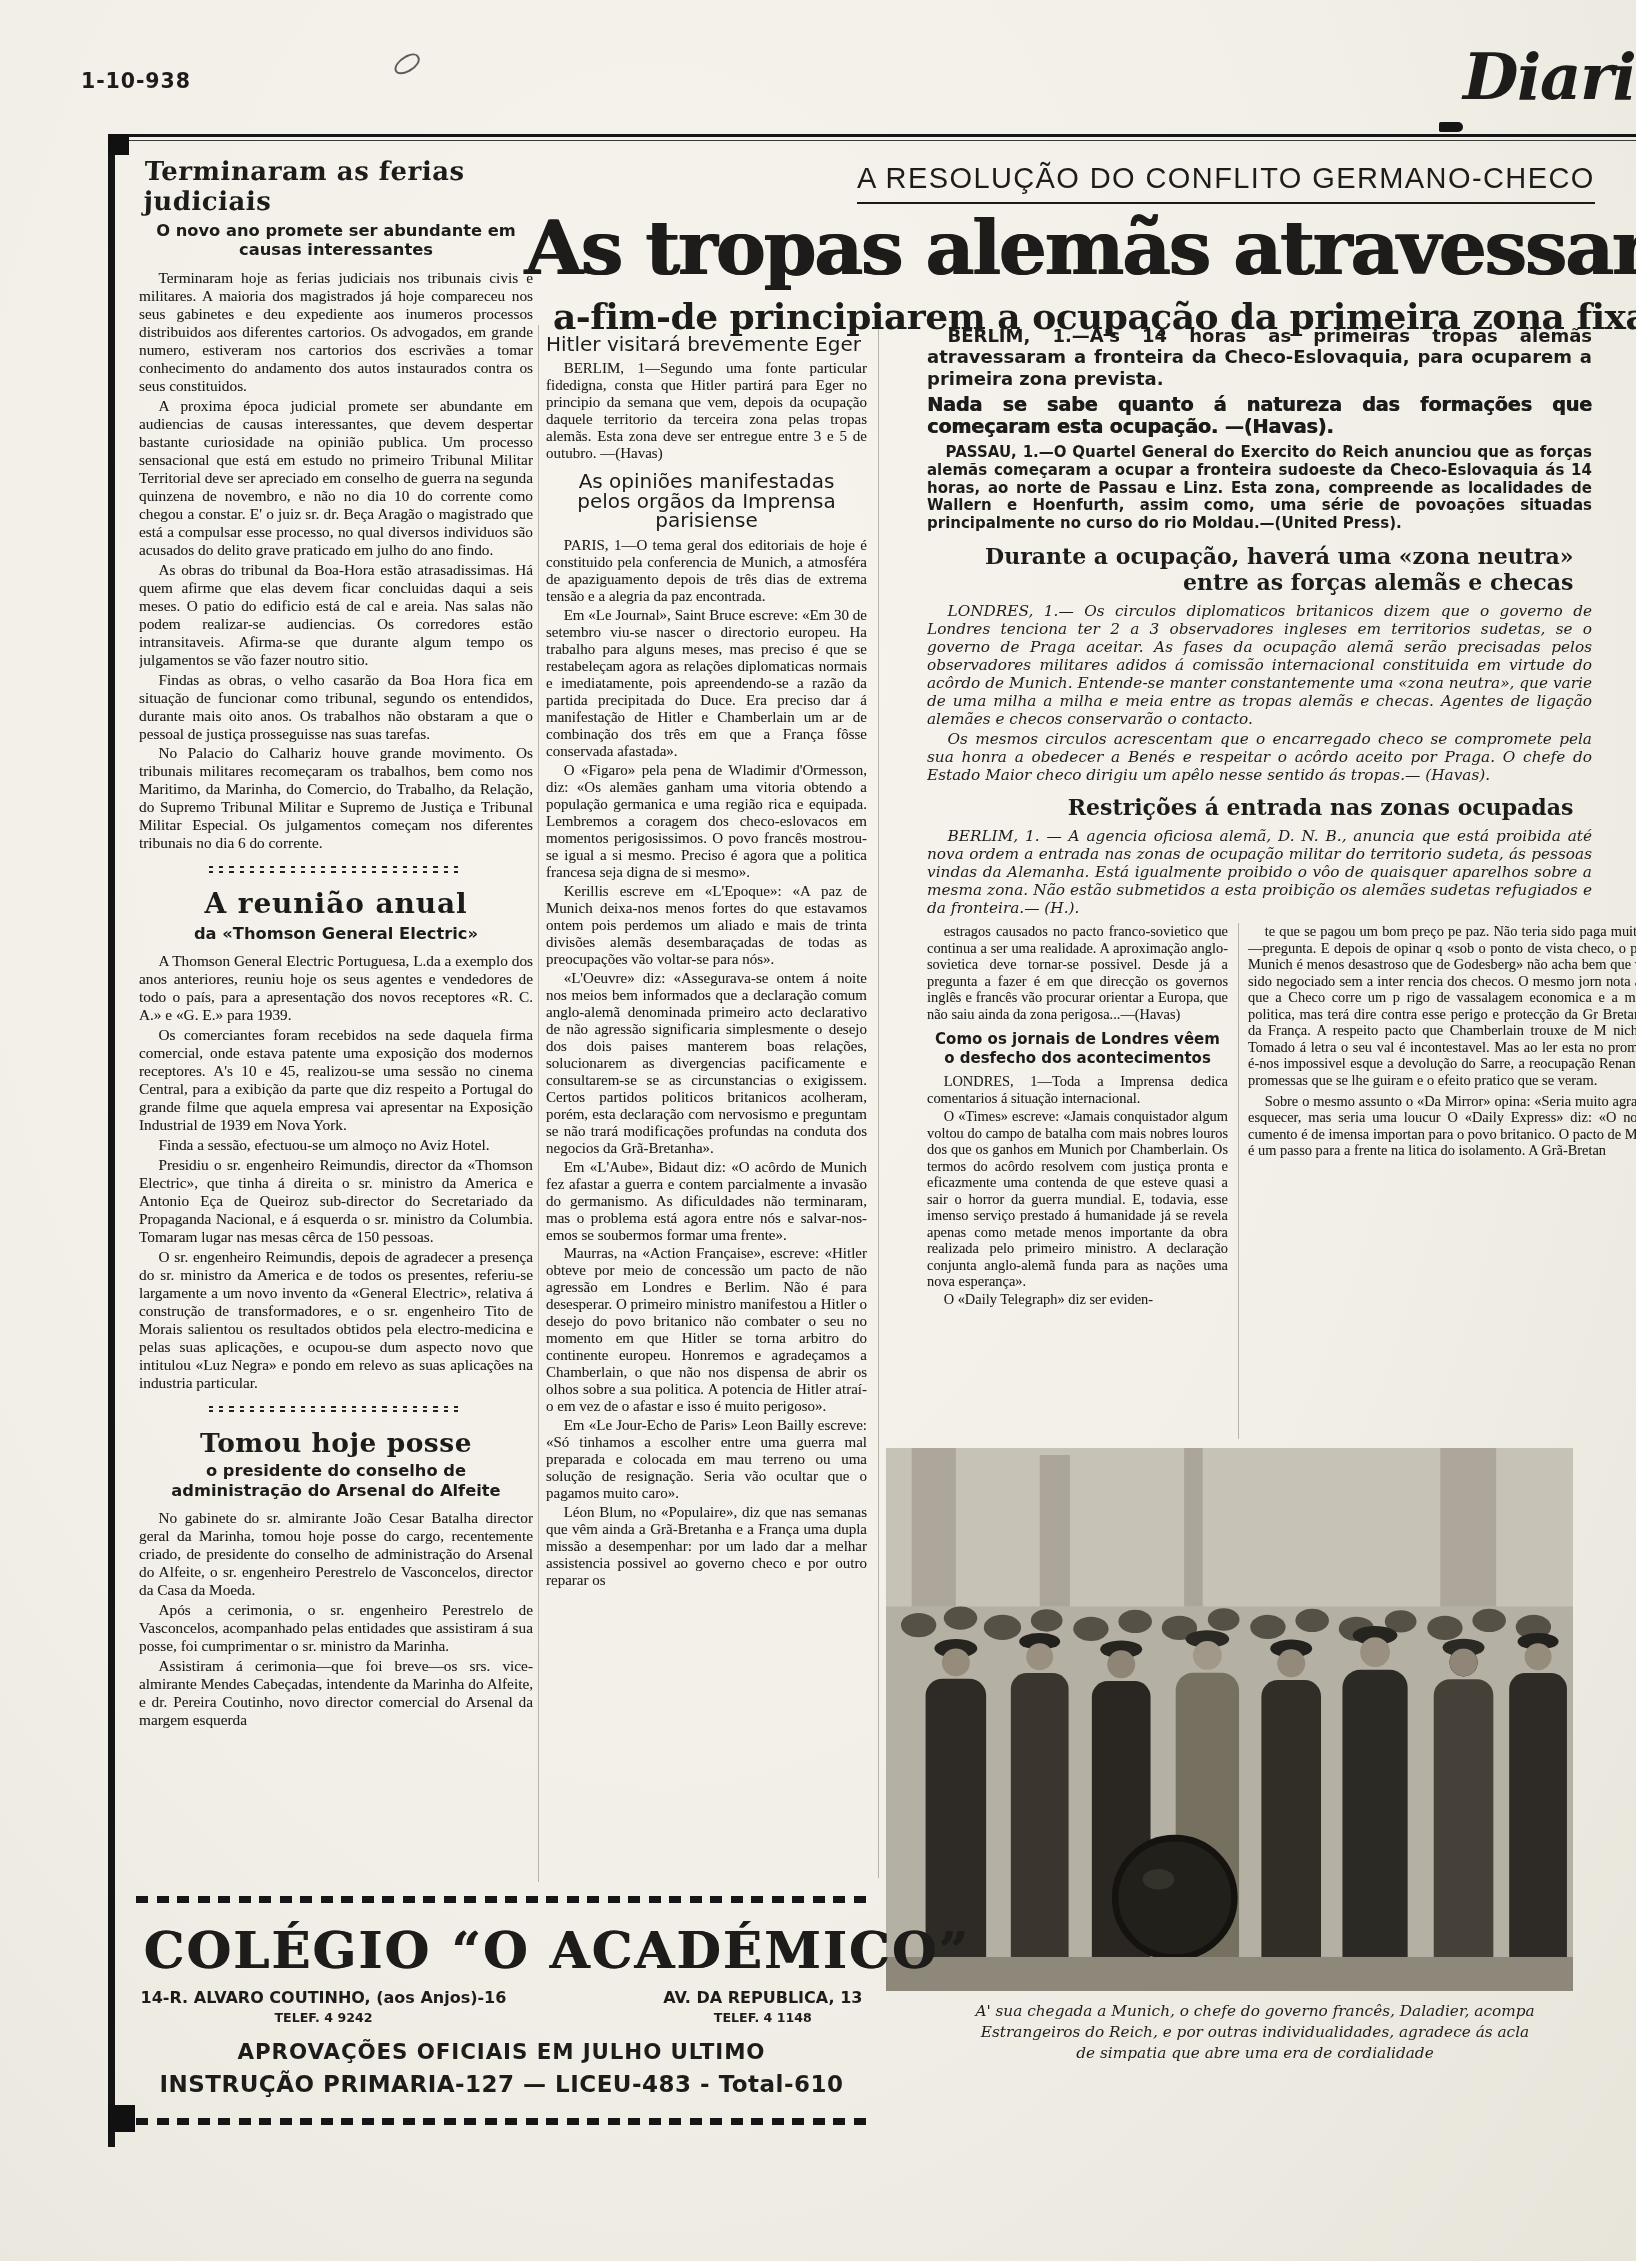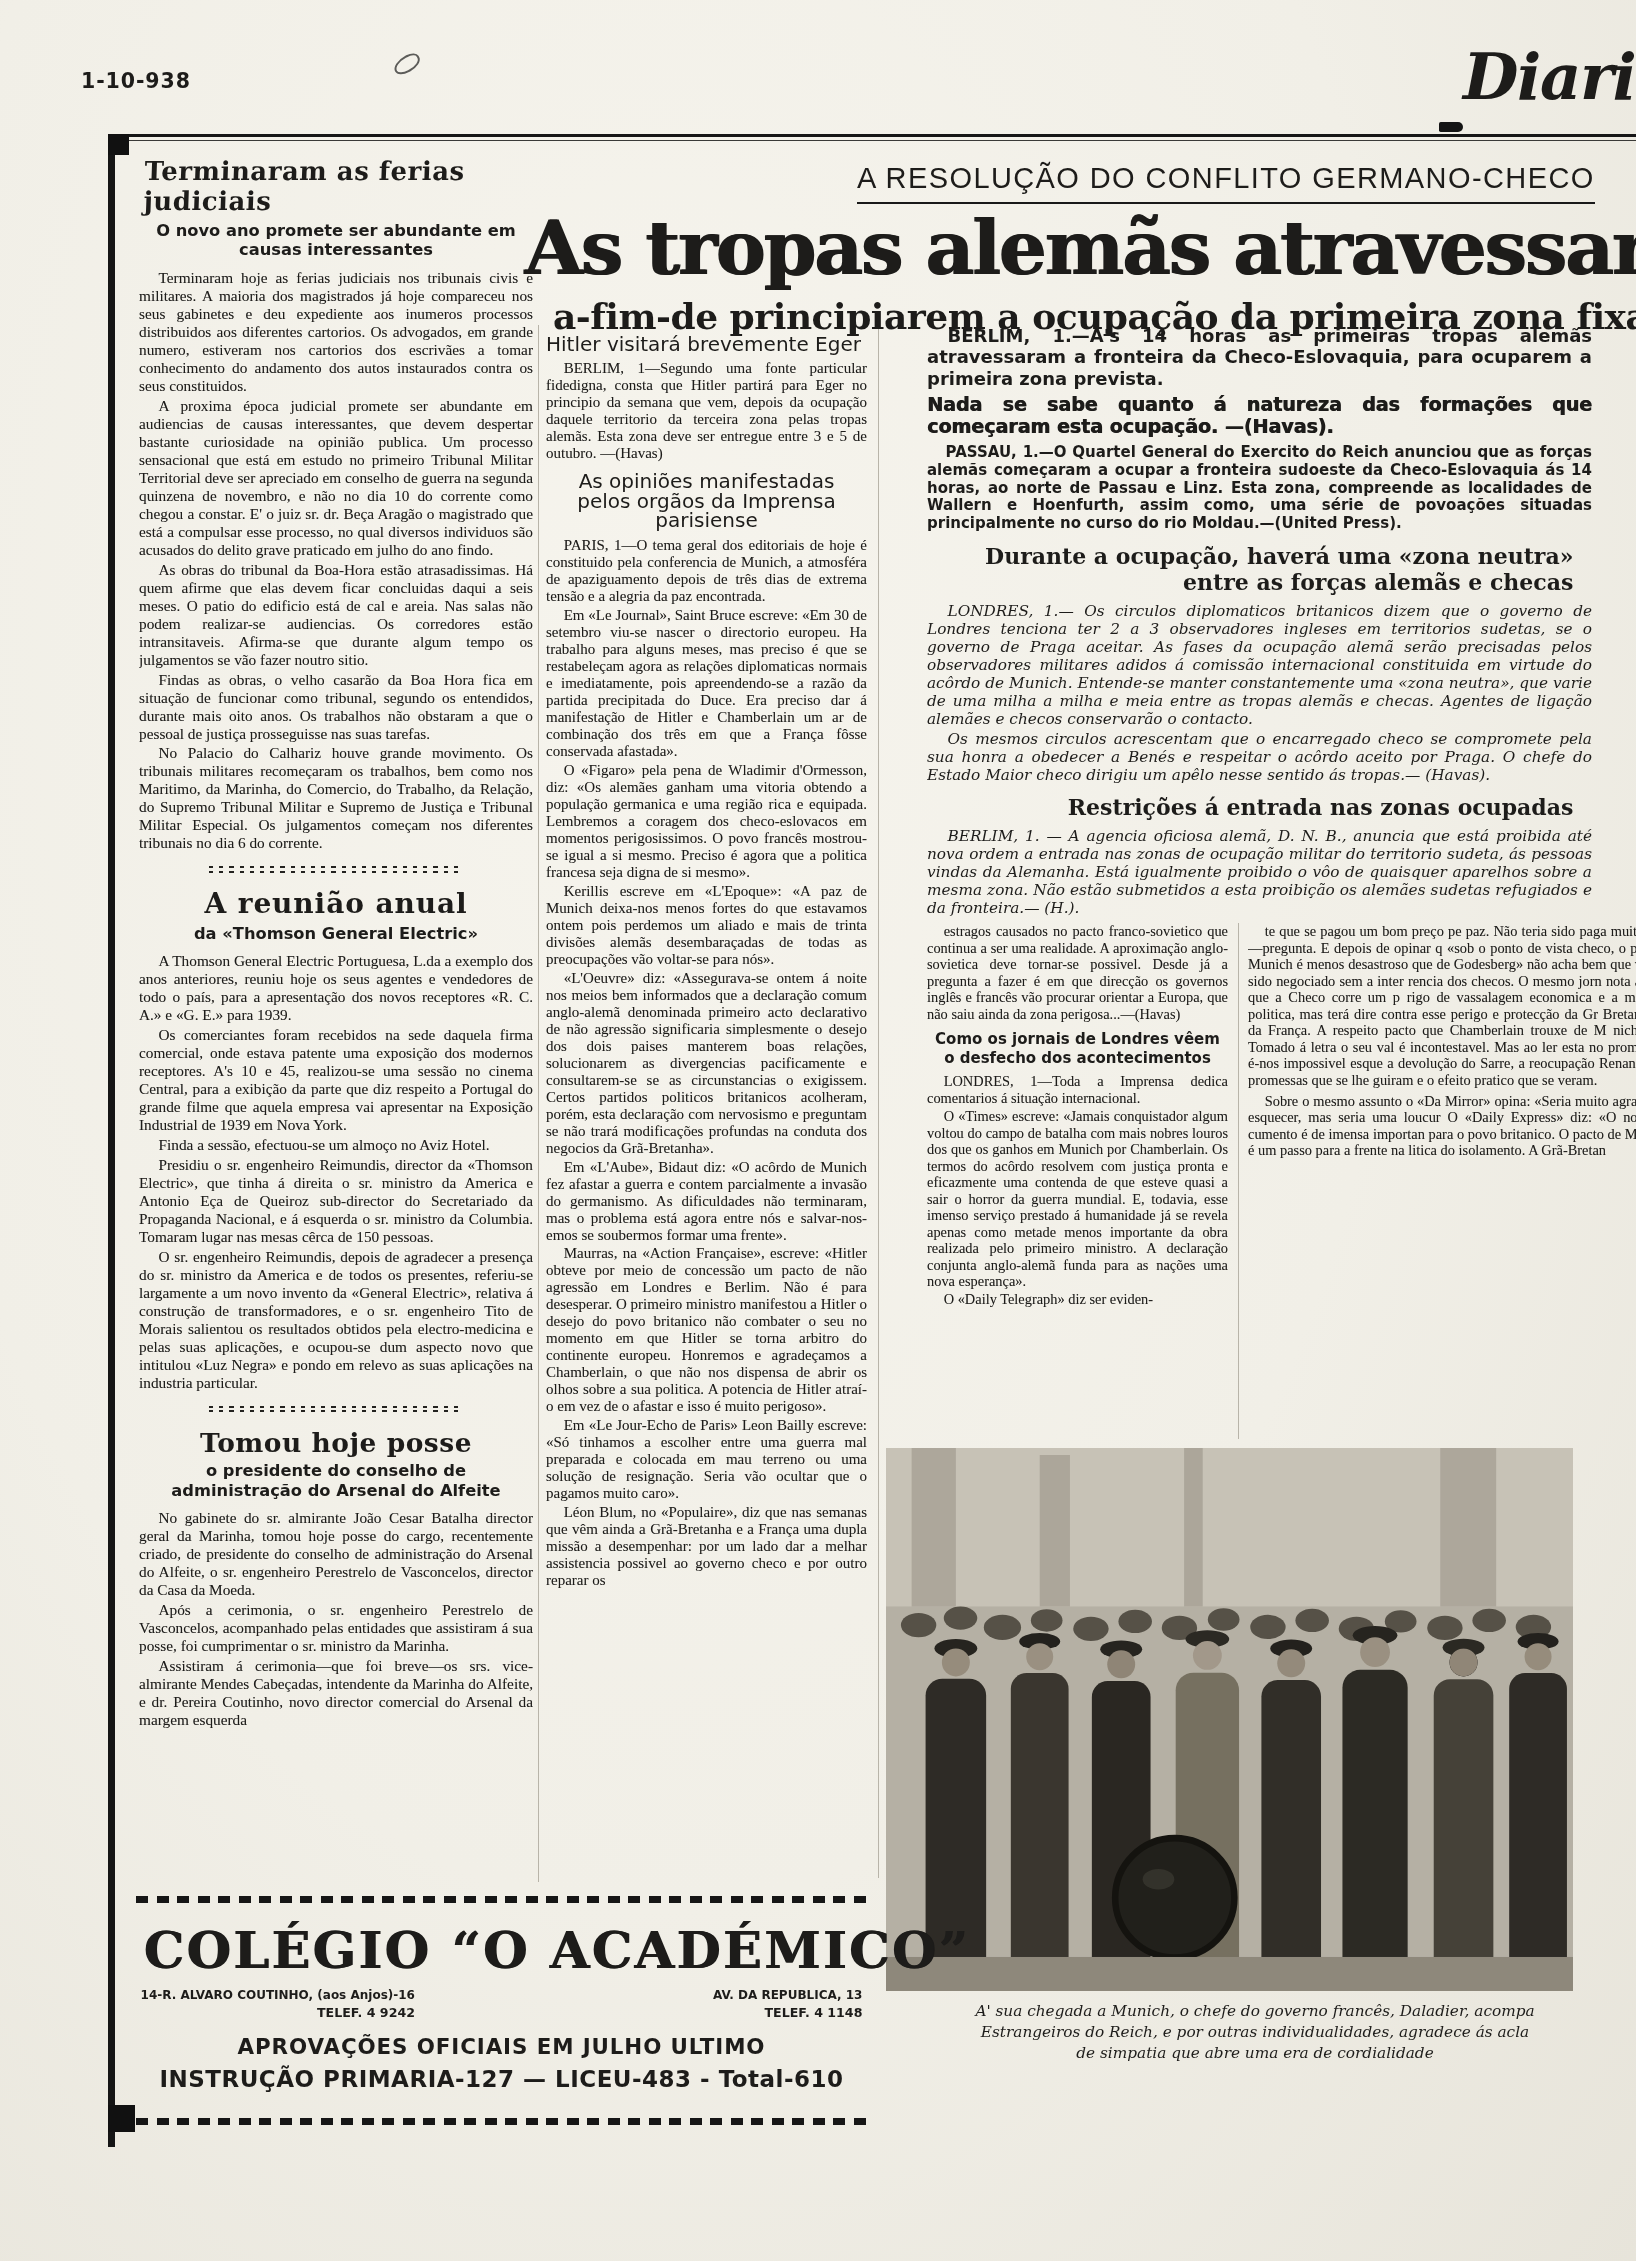--- a/index.html
+++ b/index.html
@@ -62,22 +62,22 @@
   .photo{left:886px;top:1448px;width:687px;height:543px;background:#b5b0a4;box-shadow:0 0 0 0.9px #d8d4c8 inset}
   .photo svg{display:block;width:100%;height:100%}
   .caption{left:904px;top:2001px;width:702px;font-family:"DejaVu Serif",serif;font-style:italic;font-size:15.3px;line-height:21px;text-align:center}
 
   
   .ad{left:136px;top:1896px;width:731px;height:229px}
   .orn-bar{height:7px;background:repeating-linear-gradient(90deg,#161616 0 12px,transparent 12px 20.5px)}
   .orn-bar.bot{position:absolute;left:0;right:0;bottom:0}
   .ad .title{font-family:"DejaVu Serif",serif;font-weight:700;font-size:51px;letter-spacing:2.3px;white-space:nowrap;margin:16.7px 0 8.4px 7.4px;text-shadow:0.9px 0 0 currentColor}
   .ad .addr-row{display:flex;justify-content:space-between;margin:0 4.6px}
-  .ad .addr{font-family:"DejaVu Sans",sans-serif;font-weight:700;font-size:12px;text-align:center}
-  .ad .tel{font-family:"DejaVu Sans",sans-serif;font-weight:700;font-size:12.6px;text-align:right;margin-top:2.8px}
+  .ad .addr{font-family:"DejaVu Sans",sans-serif;font-weight:700;font-size:16px;text-align:center}
+  .ad .tel{font-family:"DejaVu Sans",sans-serif;font-weight:700;font-size:12.6px;text-align:center;margin-top:2.8px}
   .ad .l1{font-family:"DejaVu Sans",sans-serif;font-weight:700;font-size:21.4px;letter-spacing:0.9px;text-align:center;margin-top:14px}
   .ad .l2{font-family:"DejaVu Sans",sans-serif;font-weight:700;font-size:23px;letter-spacing:0.5px;text-align:center;margin-top:7.4px}
 </style>
 </head>
 <body>
 
 <div class="page">
 
   <div class="abs date">1-10-938</div>
   <div class="abs inkmark"></div>

